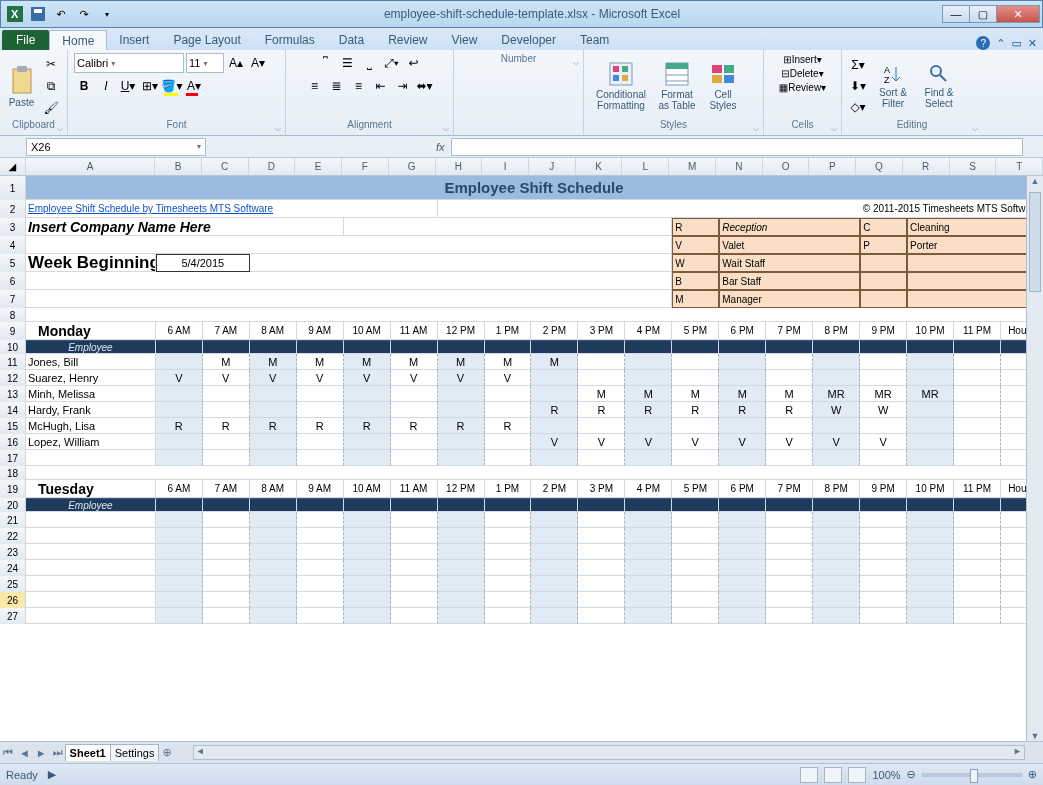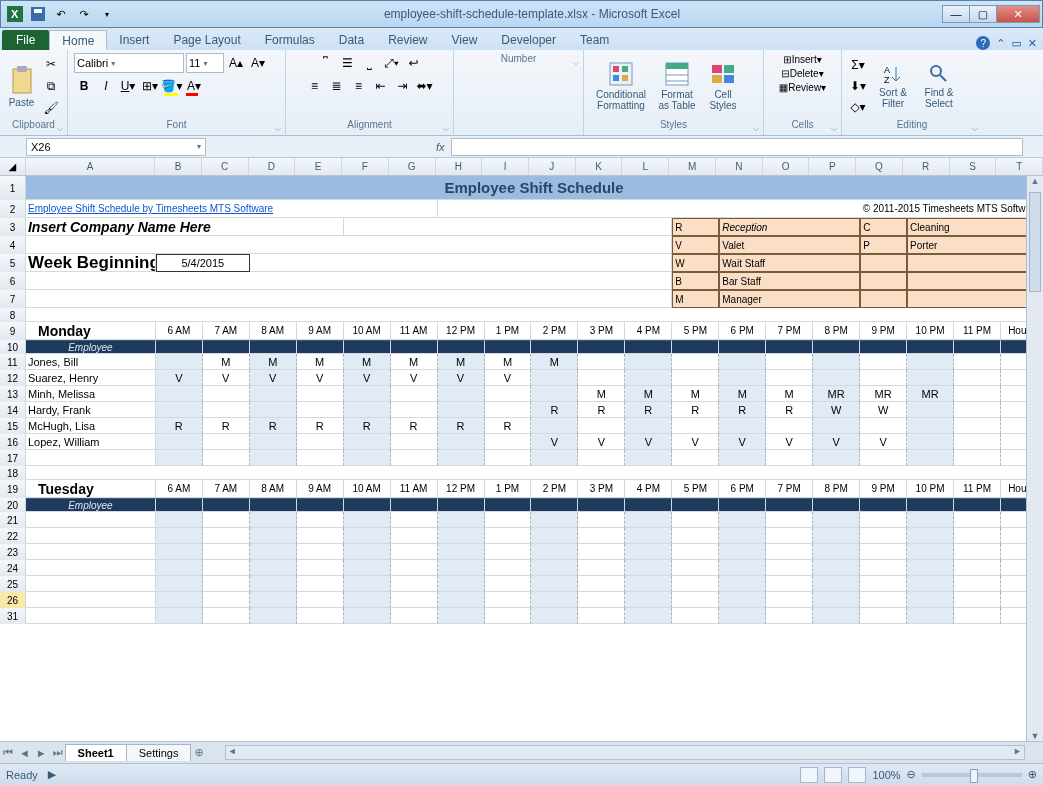--- a/index.html
+++ b/index.html
@@ -62,21 +62,21 @@
 .legend { background:#fadfc6; border:1px solid #7a5b3c; font-size:10px; }
 .subhdr { background:#1e3a5c; color:#dce6f0; font-style:italic; font-size:10px; justify-content:center; border-top:1px solid #3a5a7c;}
 .shaded { background:#e0ebf5; }
 .dotted { border-right:1px dashed #aab5c0; }
 .hours { font-weight:bold; justify-content:flex-end; padding-right:4px; }
 .selrow .rowhdr { background:#f9e8a9; }
 
 
 .sheettabs { height:22px; background:#dbe4ee; display:flex; align-items:center; border-top:1px solid #b2c1d0; font-size:11px; }
 .nav-ar { padding:0 3px; color:#5a7590; }
-.stab { padding:2px 12px; background:#f3f7fb; border:1px solid #a7b6c5; border-bottom:none; margin-left:-1px; font-size:11px; }
+.stab { padding:2px 4px; background:#f3f7fb; border:1px solid #a7b6c5; border-bottom:none; margin-left:-1px; font-size:11px; }
 .stab.active { background:white; font-weight:bold; }
 .hscroll { flex:1; margin:0 18px 0 18px; height:15px; background:#e2e9f0; border:1px solid #b2c1d0; position:relative;}
 .hscroll::before{content:"◄";position:absolute;left:2px;font-size:9px;color:#5a7590;}
 .hscroll::after{content:"►";position:absolute;right:2px;font-size:9px;color:#5a7590;}
 
 
 .status { height:22px; background:linear-gradient(#dfe9f4,#cfdcec); display:flex; align-items:center; padding:0 6px; font-size:11px; color:#3a5a78; border-top:1px solid #b2c1d0;}
 .status .right { margin-left:auto; display:flex; align-items:center; gap:6px;}
 .view-btn { width:18px; height:16px; border:1px solid #a7b6c5; background:#f0f5fa; }
 .zoom-slider { width:100px; height:4px; background:#b9c9d9; position:relative; }
@@ -748,21 +748,21 @@
         <div class="cell c dotted" style="width: 47px; height: 16px;"></div>
         <div class="cell shaded c dotted" style="width: 47px; height: 16px;"></div>
         <div class="cell c dotted" style="width: 47px; height: 16px;"></div>
         <div class="cell shaded c dotted" style="width: 47px; height: 16px;"></div>
         <div class="cell c dotted" style="width: 47px; height: 16px;"></div>
         <div class="cell shaded c dotted" style="width: 47px; height: 16px;"></div>
         <div class="cell c dotted" style="width: 47px; height: 16px;"></div>
         <div class="cell hours" style="width: 42px; height: 16px;">0</div>
       </div>
       <div class="row-g " style="height: 16px;">
-        <div class="rowhdr" style="height: 16px;">31</div>
+        <div class="rowhdr" style="height: 16px;">27</div>
         <div class="cell " style="width: 130px; height: 16px;"></div>
         <div class="cell shaded c dotted" style="width: 47px; height: 16px;"></div>
         <div class="cell c dotted" style="width: 47px; height: 16px;"></div>
         <div class="cell shaded c dotted" style="width: 47px; height: 16px;"></div>
         <div class="cell c dotted" style="width: 47px; height: 16px;"></div>
         <div class="cell shaded c dotted" style="width: 47px; height: 16px;"></div>
         <div class="cell c dotted" style="width: 47px; height: 16px;"></div>
         <div class="cell shaded c dotted" style="width: 47px; height: 16px;"></div>
         <div class="cell c dotted" style="width: 47px; height: 16px;"></div>
         <div class="cell shaded c dotted" style="width: 47px; height: 16px;"></div>

